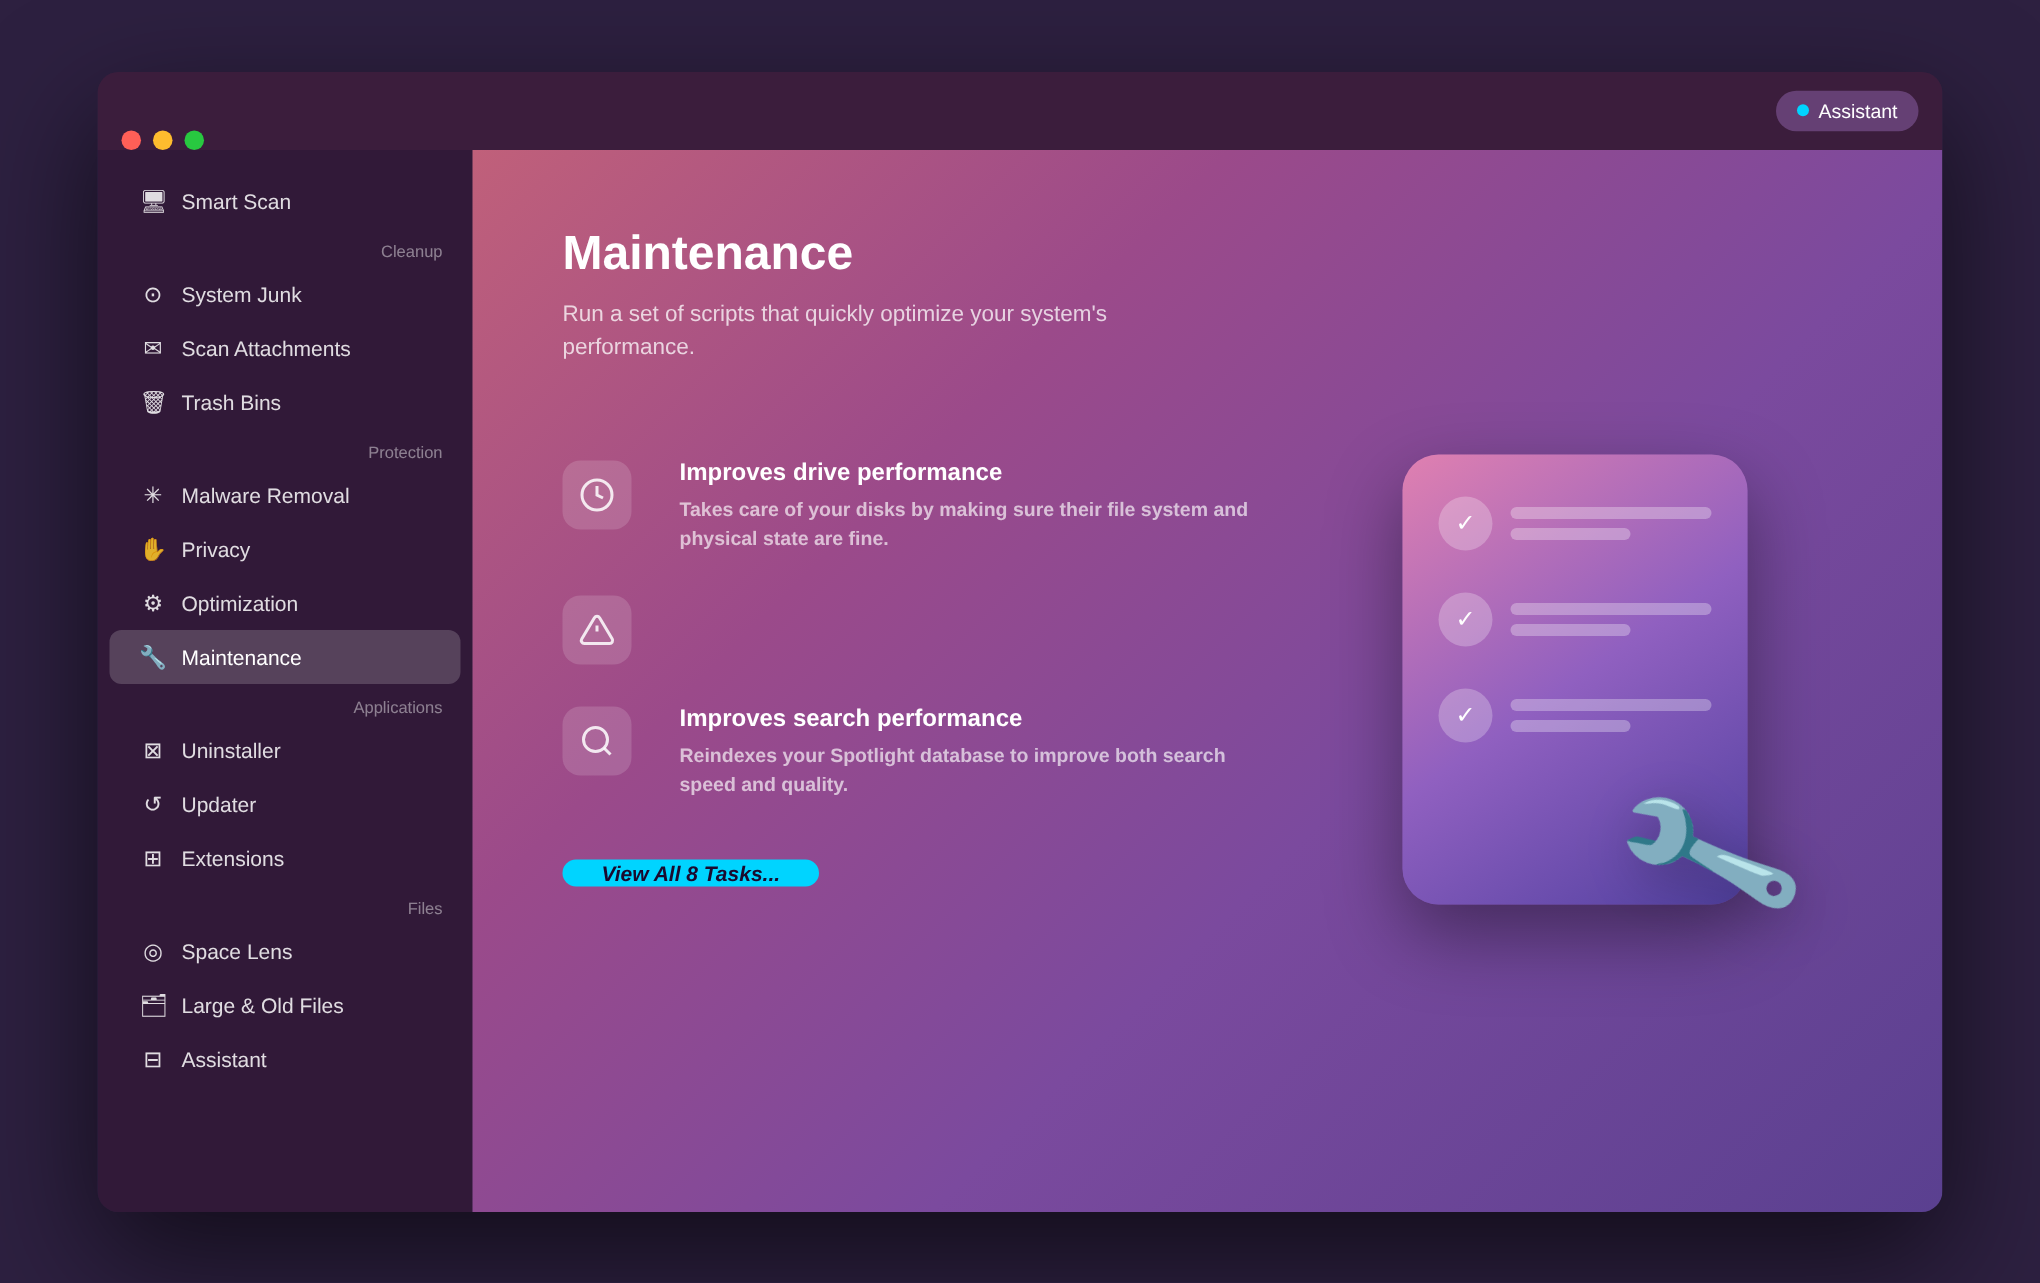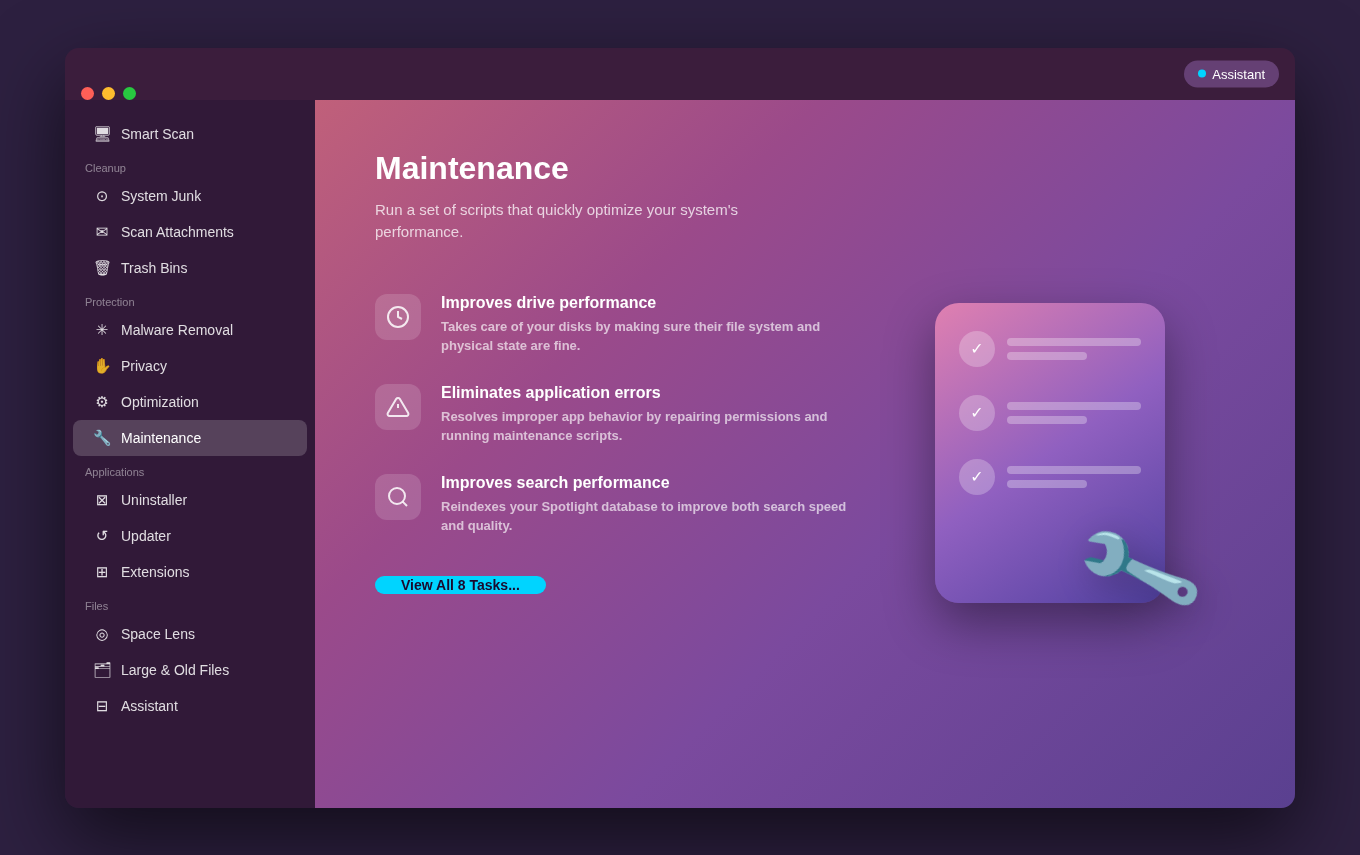--- a/index.html
+++ b/index.html
@@ -91,20 +91,21 @@
       background: rgba(255,255,255,0.18);
       color: white;
     }
     .sidebar-section-label {
       font-size: 11px;
       color: rgba(255,255,255,0.45);
       padding: 10px 20px 4px;
       text-transform: none;
       letter-spacing: 0;
       font-weight: 500;
+      text-align: right;
     }
     .sidebar-icon {
       font-size: 15px;
       width: 18px;
       text-align: center;
       flex-shrink: 0;
     }
     .main-content {
       flex: 1;
       background: linear-gradient(135deg, #c0607a 0%, #9b4a8a 30%, #7b4a9e 60%, #5a4090 100%);
@@ -114,33 +115,33 @@
     }
     .main-title {
       font-size: 32px;
       font-weight: 700;
       color: white;
       margin-bottom: 12px;
     }
     .main-subtitle {
       font-size: 15px;
       color: rgba(255,255,255,0.75);
-      margin-bottom: 50px;
+      margin-bottom: 63px;
       line-height: 1.5;
       max-width: 380px;
     }
     .feature-list {
       display: flex;
       flex-direction: column;
       gap: 28px;
       max-width: 480px;
     }
     .feature-item {
       display: flex;
-      gap: 20px;
+      gap: 32px;
       align-items: flex-start;
     }
     .feature-icon-wrap {
       width: 46px;
       height: 46px;
       border-radius: 12px;
       background: rgba(255,255,255,0.15);
       display: flex;
       align-items: center;
       justify-content: center;
@@ -163,20 +164,21 @@
     .view-tasks-btn {
       margin-top: 40px;
       background: #00d4ff;
       border: none;
       border-radius: 22px;
       color: #1a0a2e;
       padding: 1px 26px;
       font-size: 14px;
       font-weight: 600;
       cursor: pointer;
+      font-style: italic;
     }
     .illustration {
       position: absolute;
       right: 60px;
       top: 50%;
       transform: translateY(-45%);
       width: 320px;
       height: 380px;
     }
     
@@ -338,24 +340,20 @@
         </div>
 
         <div class="feature-item">
           <div class="feature-icon-wrap">
             <svg width="24" height="24" viewBox="0 0 24 24" fill="none" stroke="rgba(255,255,255,0.85)" stroke-width="2">
               <path d="M10.29 3.86L1.82 18a2 2 0 0 0 1.71 3h16.94a2 2 0 0 0 1.71-3L13.71 3.86a2 2 0 0 0-3.42 0z"></path>
               <line x1="12" y1="9" x2="12" y2="13"></line>
               <line x1="12" y1="17" x2="12.01" y2="17"></line>
             </svg>
           </div>
-          <div class="feature-text">
-            <h3>Eliminates application errors</h3>
-            <p>Resolves improper app behavior by repairing permissions and running maintenance scripts.</p>
-          </div>
         </div>
 
         <div class="feature-item">
           <div class="feature-icon-wrap">
             <svg width="24" height="24" viewBox="0 0 24 24" fill="none" stroke="rgba(255,255,255,0.85)" stroke-width="2">
               <circle cx="11" cy="11" r="8"></circle>
               <line x1="21" y1="21" x2="16.65" y2="16.65"></line>
             </svg>
           </div>
           <div class="feature-text">

